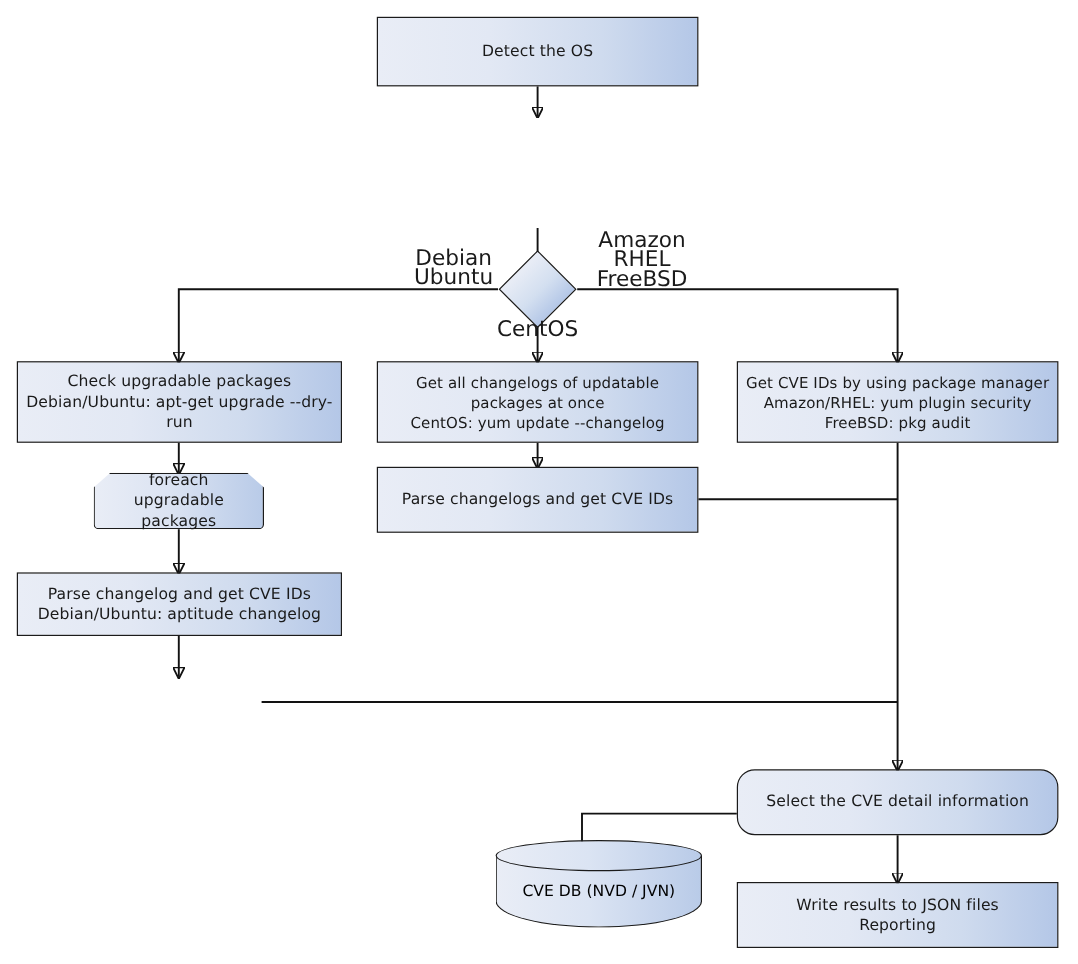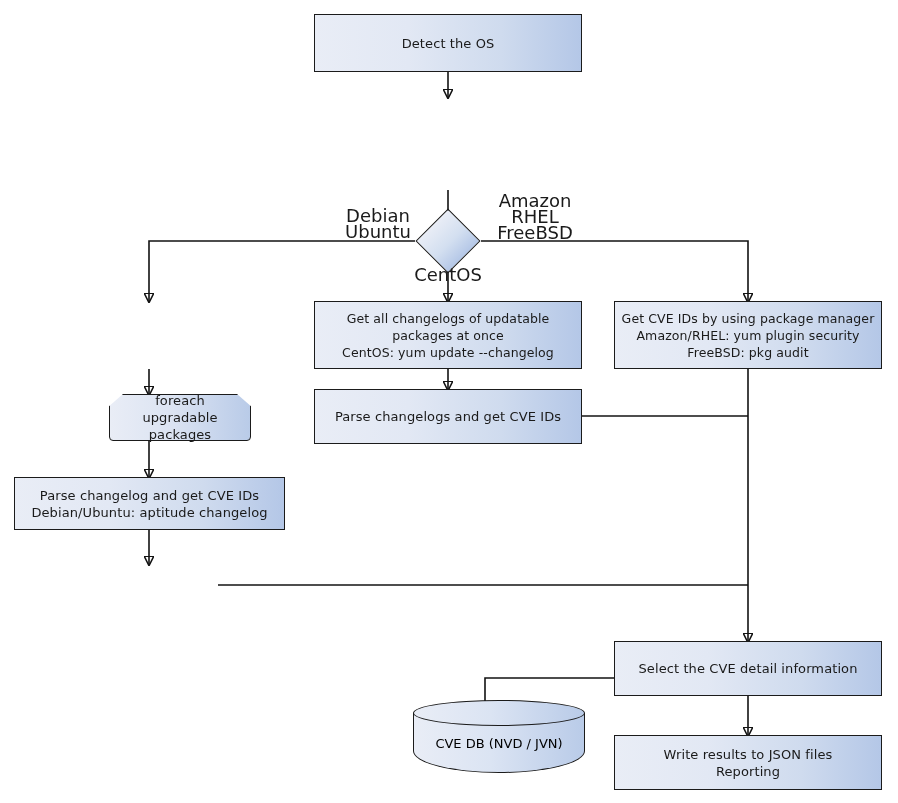--- a/index.html
+++ b/index.html
@@ -51,21 +51,20 @@
     background: linear-gradient(to right, #e9edf6 0%, #d3dff0 55%, #b4c7e7 100%);
     border: 1.6px solid #1b1b1b;
     box-sizing: border-box;
     transform: rotate(45deg);
   }
   
   .loop-start {
     border: none;
     background: transparent;
     padding: 0;
-    margin-left: 31px;
   }
   .loop-start .shp {
     position: absolute;
     inset: 0;
     background: linear-gradient(to right, #e9edf6 0%, #dbe3f2 45%, #b9cbe8 100%);
     border: 1.6px solid #1b1b1b;
     box-sizing: border-box;
     -webkit-clip-path: polygon(14px 0, calc(100% - 14px) 0, 100% 26%, 100% 100%, 0 100%, 0 26%);
     clip-path: polygon(14px 0, calc(100% - 14px) 0, 100% 26%, 100% 100%, 0 100%, 0 26%);
     border-radius: 4px;
@@ -200,20 +199,24 @@
 
   <div class="elabel" style="left:338px; top:208px; width:80px;">Debian
 Ubuntu</div>
 
   <div class="elabel" style="left:490px; top:193px; width:90px;">Amazon
 RHEL
 FreeBSD</div>
 
   <div class="elabel" style="left:398px; top:267px; width:100px;">CentOS</div>
 
+  <div class="node" style="left:14px; top:301px; width:271px; height:68px;">
+    <span class="txt">Check upgradable packages
+Debian/Ubuntu: apt-get upgrade --dry-run</span>
+  </div>
 
   <div class="node" style="left:314px; top:301px; width:268px; height:68px; font-size:12.5px;">
     <span class="txt">Get all changelogs of updatable packages at once
 CentOS: yum update --changelog</span>
   </div>
 
   <div class="node" style="left:614px; top:301px; width:268px; height:68px; font-size:12.5px;">
     <span class="txt">Get CVE IDs by using package manager
 Amazon/RHEL: yum plugin security
 FreeBSD: pkg audit</span>
@@ -228,21 +231,21 @@
   <div class="node" style="left:314px; top:389px; width:268px; height:55px;">
     <span class="txt">Parse changelogs and get CVE IDs</span>
   </div>
 
   <div class="node" style="left:14px; top:477px; width:271px; height:53px;">
     <span class="txt">Parse changelog and get  CVE IDs
 Debian/Ubuntu: aptitude changelog</span>
   </div>
 
 
-  <div class="node" style="left:614px; top:641px; width:268px; height:55px;">
+  <div class="node" style="left:614px; top:641px; width:268px; height:55px;border-radius:15px;">
     <span class="txt">Select the CVE detail information</span>
   </div>
 
   <div class="db" style="left:413px; top:700px; width:172px; height:73px;">
     <div class="body"></div>
     <div class="top"></div>
     <div class="txt">CVE DB (NVD / JVN)</div>
   </div>
 
   <div class="node" style="left:614px; top:735px; width:268px; height:55px;">

